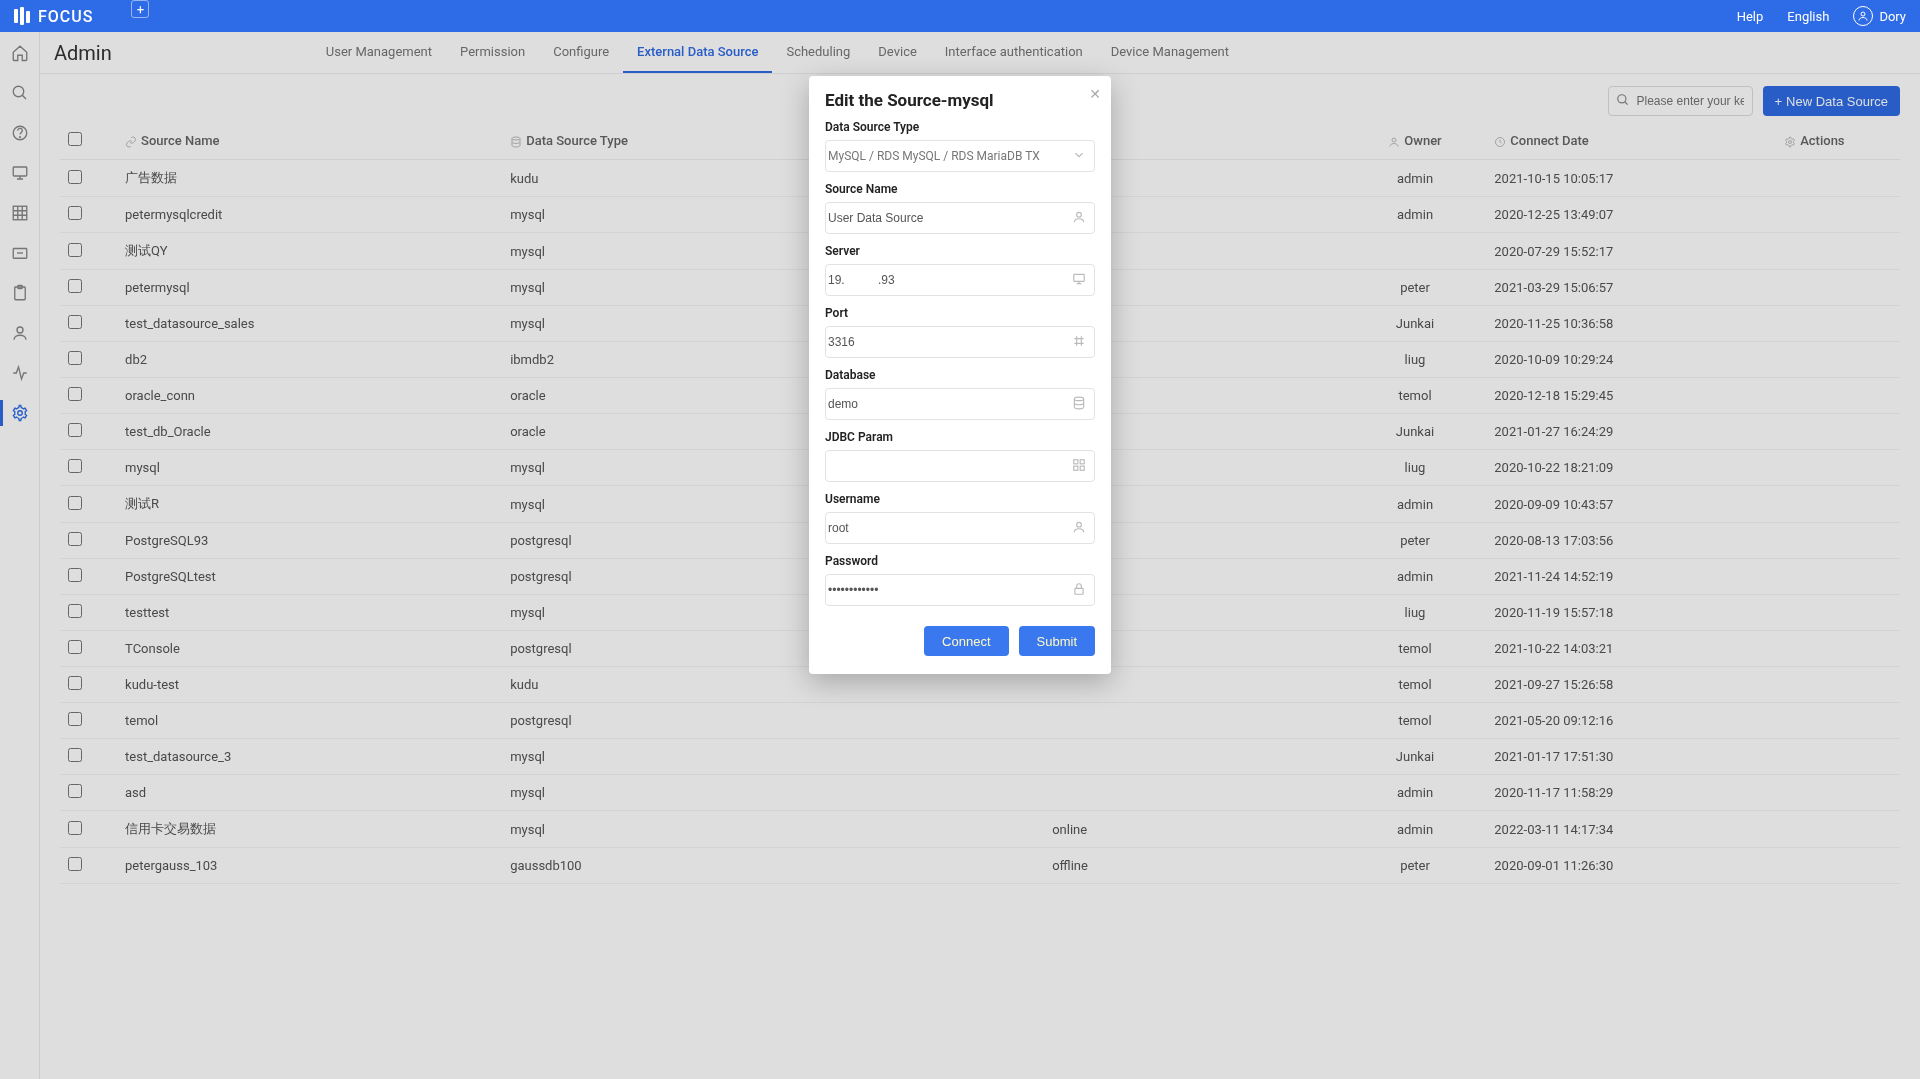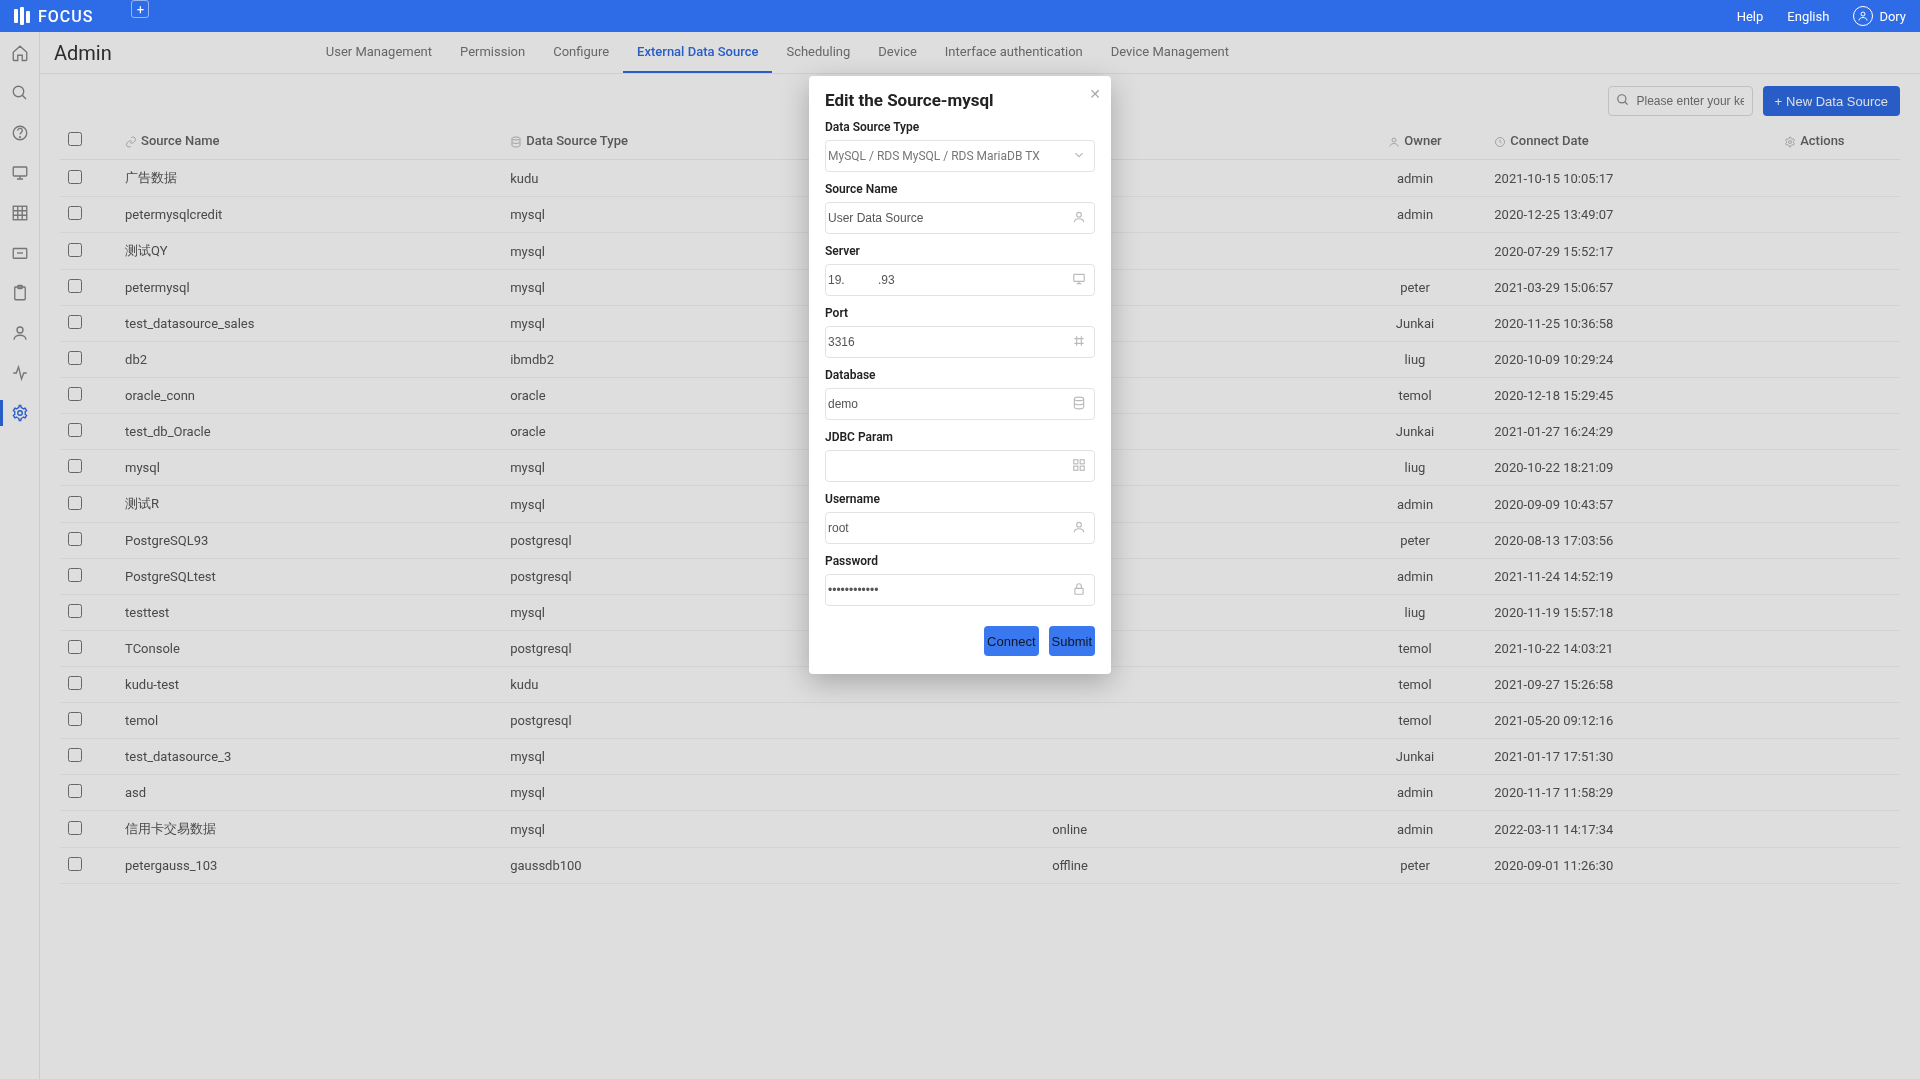--- a/index.html
+++ b/index.html
@@ -50,21 +50,21 @@
 .overlay { position: absolute; inset: 0; background: rgba(0,0,0,.13); display: flex; align-items: flex-start; justify-content: center; padding-top: 44px; }
 .modal { width: 302px; background: #fff; border-radius: 4px; box-shadow: 0 8px 28px rgba(0,0,0,.25); padding: 14px 16px 18px; position: relative; }
 .modal .close { position: absolute; right: 10px; top: 10px; color: #aaa; cursor: pointer; font-size: 14px; }
 .modal h2 { font-size: 17px; font-weight: 700; color: #222; margin-bottom: 2px; }
 .field-label { font-size: 12px; font-weight: 600; color: #222; margin: 10px 0 6px; }
 .field { position: relative; }
 .field input, .field .select { width: 100%; height: 32px; border: 1px solid #e2e2e2; border-radius: 4px; padding: 0 30px 0 2px; font-size: 12px; color: #555; background: #fff; }
 .field .select { display: flex; align-items: center; justify-content: space-between; color: #777; cursor: pointer; }
 .field .ficon { position: absolute; right: 9px; top: 8px; color: #bbb; width: 14px; height: 14px; }
 .modal-actions { display: flex; justify-content: flex-end; gap: 10px; margin-top: 20px; }
-.btn { height: 30px; padding: 0 3px; border: none; border-radius: 4px; font-size: 13px; cursor: pointer; color: #0f172a; }
+.btn { height: 30px; padding: 0 18px; border: none; border-radius: 4px; font-size: 13px; cursor: pointer; color: #fef9c3; }
 .btn-connect { background: #3a78ef; }
 .btn-submit { background: #3a78ef; }
 </style>
 </head>
 <body>
 
 <div class="topbar">
   <div class="logo">
     <span class="logo-icon">
       <svg width="18" height="18" viewBox="0 0 18 18" fill="#fff">

